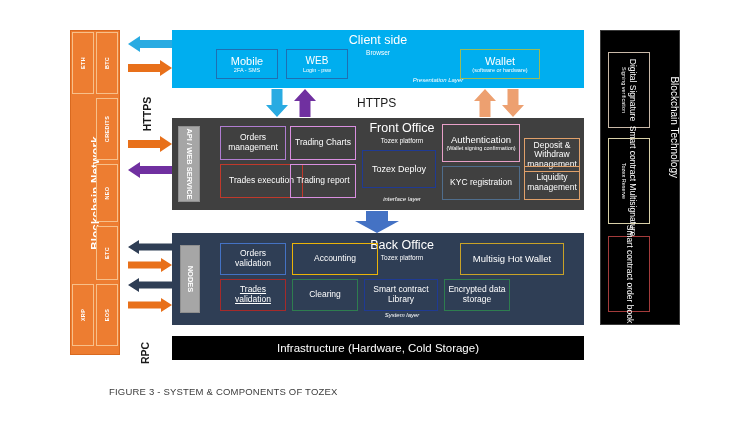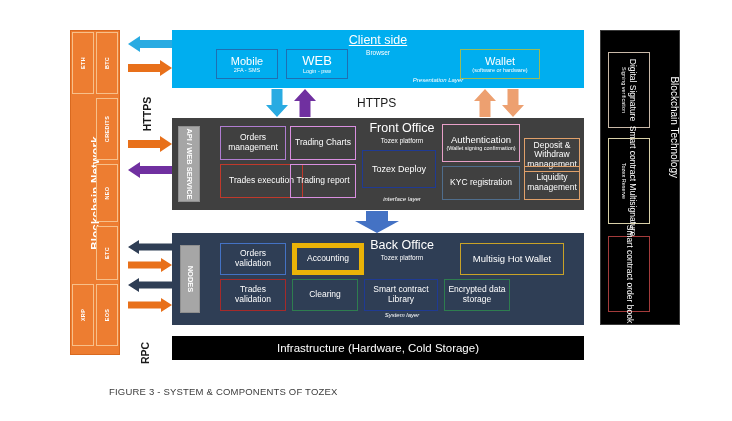--- a/index.html
+++ b/index.html
@@ -155,33 +155,33 @@
     <span>XRP</span>
   </div>
   <div class="chain-chip" style="left:96px;top:284px;width:22px;height:62px;">
     <span>EOS</span>
   </div>
 
   <div class="vlabel" id="https-left" style="left:130px;top:108px;transform:rotate(-90deg);">HTTPS</div>
   <div class="vlabel" id="rpc-left" style="left:134px;top:347px;transform:rotate(-90deg);">RPC</div>
 
   <div class="abs" id="client-side">
-    <div class="panel-title" style="left:0;right:0;top:3px;text-decoration:underline;">Client side</div>
+    <div class="panel-title" style="left:0;right:0;top:3px;">Client side</div>
     <div class="panel-sub" style="left:0;right:0;top:19px;">Browser</div>
     <div class="panel-layer" style="left:120px;right:0;top:47px;">Presentation  Layer</div>
 
     <div class="tile" style="left:44px;top:19px;width:62px;height:30px;border:1px solid #1F6FB2;">
       <div>
         <span class="t-main" style="font-size:11px;">Mobile</span>
         <span class="t-sub">2FA - SMS</span>
       </div>
     </div>
     <div class="tile" style="left:114px;top:19px;width:62px;height:30px;border:1px solid #1F6FB2;">
       <div>
-        <span class="t-main" style="font-size:13px;">WEB</span>
+        <span class="t-main" style="font-size:10px;">WEB</span>
         <span class="t-sub">Login - psw</span>
       </div>
     </div>
     <div class="tile" style="left:288px;top:19px;width:80px;height:30px;border:1px solid #9BBB59;">
       <div>
         <span class="t-main" style="font-size:11px;">Wallet</span>
         <span class="t-sub">(software or hardware)</span>
       </div>
     </div>
   </div>
@@ -232,24 +232,24 @@
     <div class="panel-sub" style="left:150px;width:160px;top:21px;">Tozex platform</div>
     <div class="panel-layer" style="left:150px;width:160px;top:79px;">System layer</div>
 
     <div class="servicebar" style="left:8px;top:12px;width:20px;height:68px;">
       <span>NODES</span>
     </div>
 
     <div class="tile" style="left:48px;top:10px;width:66px;height:32px;border:1px solid #4472C4;">
       <span class="t-main">Orders validation</span>
     </div>
-    <div class="tile" style="left:120px;top:10px;width:72px;height:32px;border:5px solid #eab308;">
+    <div class="tile" style="left:120px;top:10px;width:86px;height:32px;border:1px solid #eab308;">
       <span class="t-main">Accounting</span>
     </div>
-    <div class="tile" style="left:48px;top:46px;width:66px;height:32px;border:1px solid #A52A2A;">
+    <div class="tile" style="left:48px;top:46px;width:66px;height:32px;border:1px solid #A52A2A;text-decoration:underline;">
       <span class="t-main">Trades validation</span>
     </div>
     <div class="tile" style="left:120px;top:46px;width:66px;height:32px;border:1px solid #2E7D4F;">
       <span class="t-main">Clearing</span>
     </div>
     <div class="tile" style="left:192px;top:46px;width:74px;height:32px;border:1px solid #1F3A93;">
       <span class="t-main">Smart contract Library</span>
     </div>
     <div class="tile" style="left:288px;top:10px;width:104px;height:32px;border:1px solid #C9A227;">
       <span class="t-main" style="font-size:9.5px;">Multisig Hot  Wallet</span>

